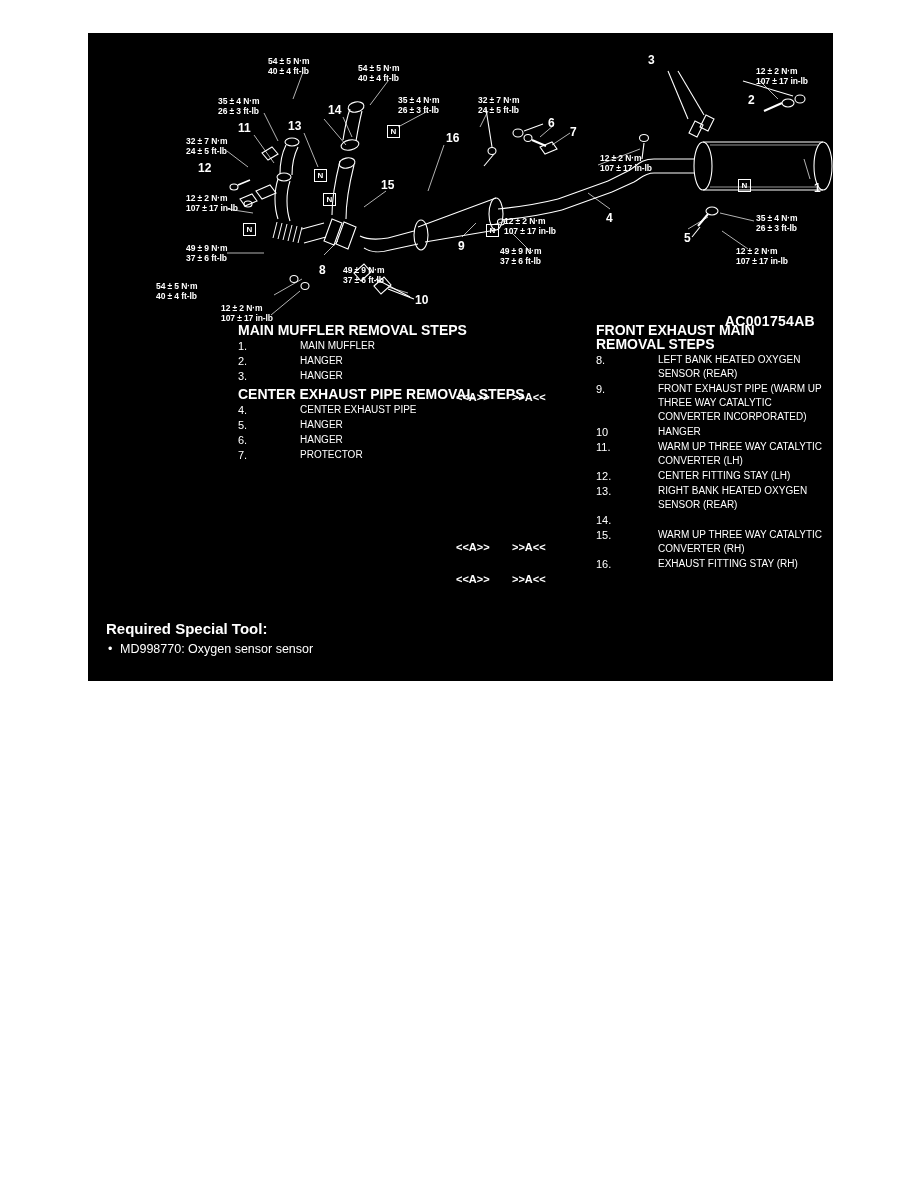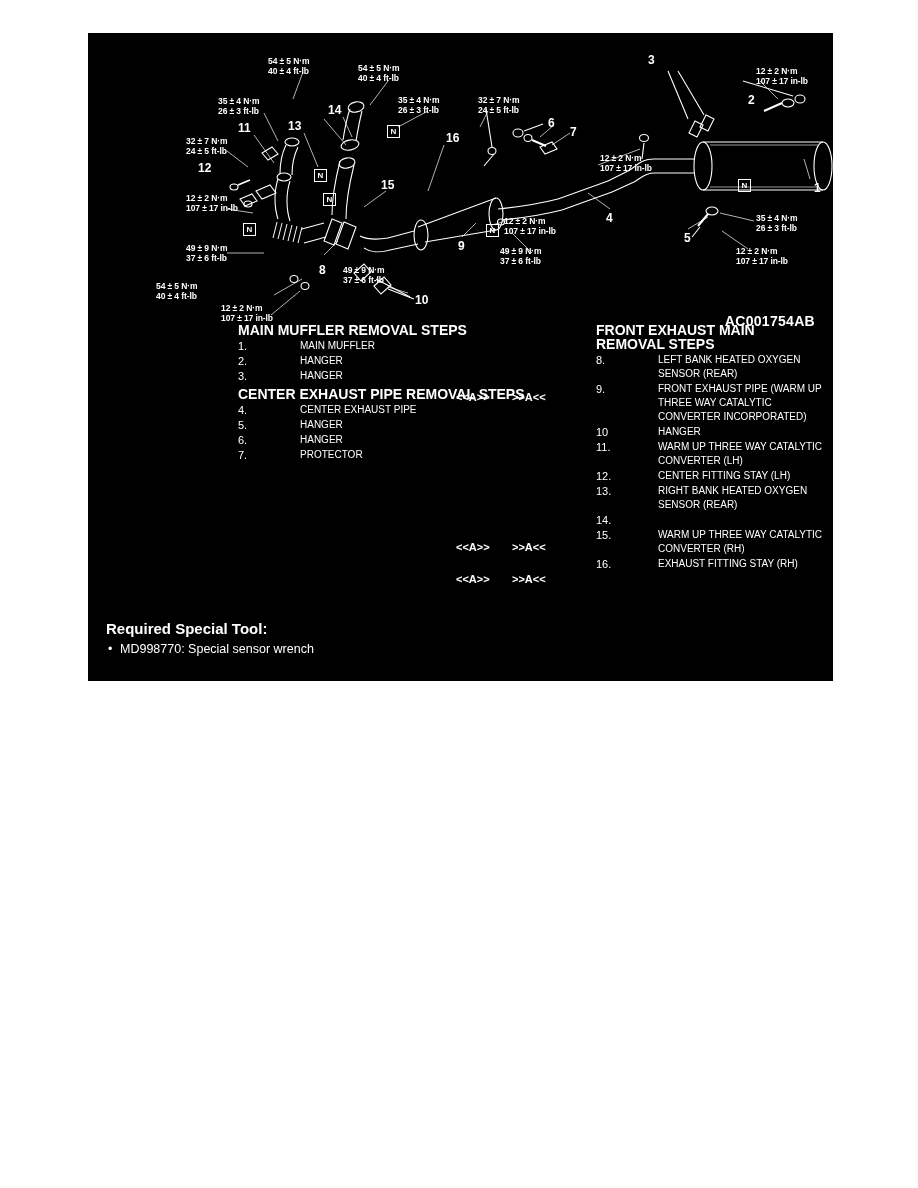--- a/index.html
+++ b/index.html
@@ -417,18 +417,18 @@
           <div class="step-num">16.</div>
           <div class="step-text">EXHAUST FITTING STAY (RH)</div>
         </div>
       </div>
     </div>
 
     <div id="tool-section">
       <div id="tool-title">Required Special Tool:</div>
       <div id="tool-item">
         <span class="bullet">•</span>
-        <span>MD998770: Special sensor wrench</span>
+        <span>MD998770: Oxygen sensor sensor</span>
       </div>
     </div>
 
   </div>
 </div>
 
 </body></html>

